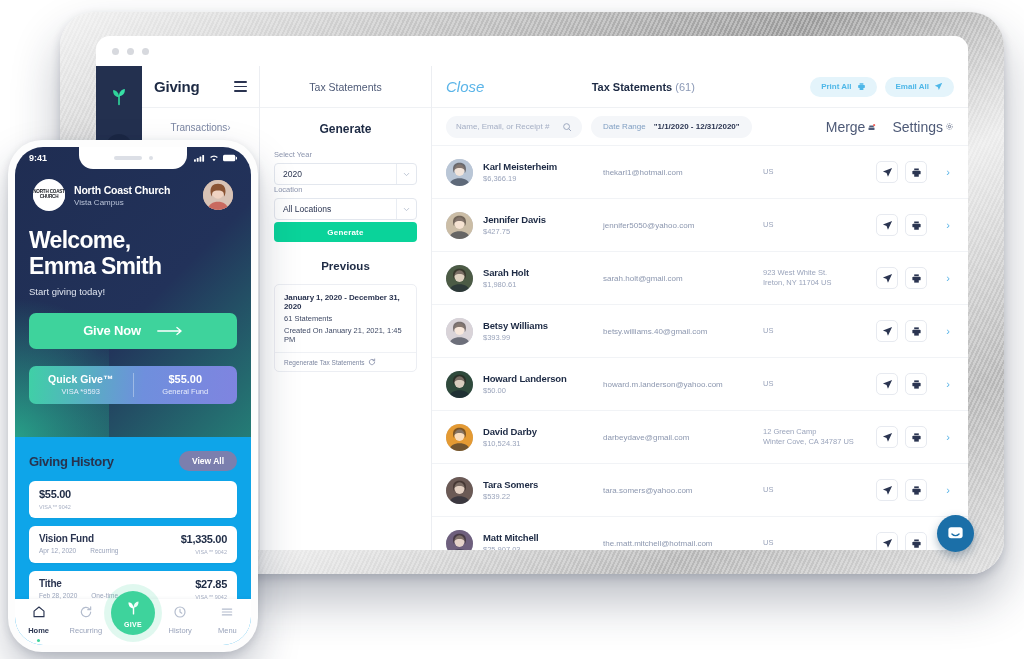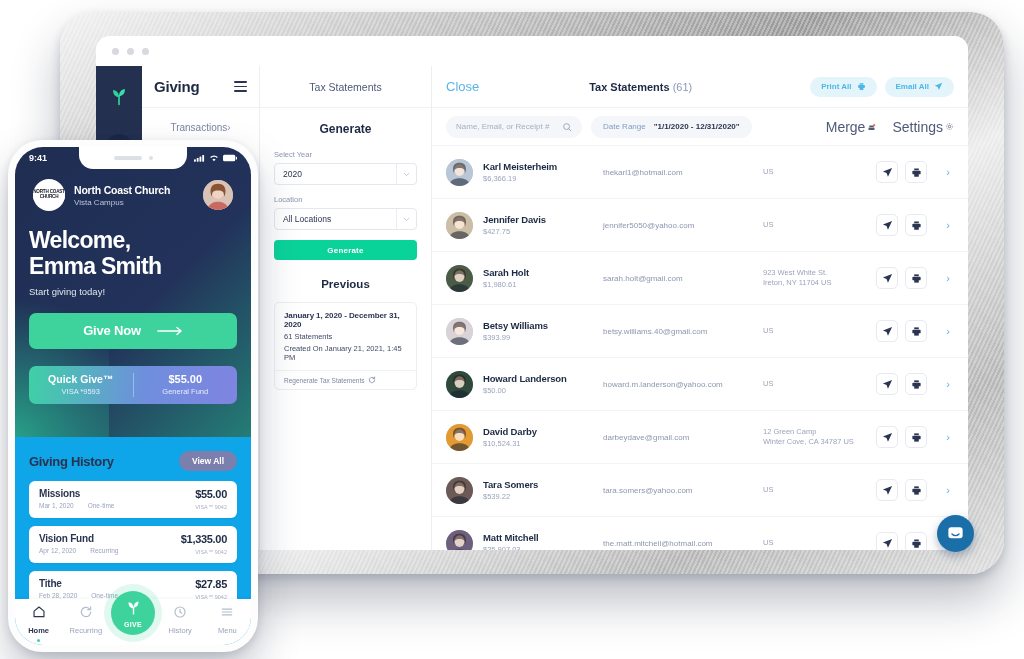--- a/index.html
+++ b/index.html
@@ -57,40 +57,40 @@
 
   
   .gen-col { width: 172px; flex:0 0 172px; border-right:1px solid #eceef2; background:#fff; }
   .gen-head { height:42px; display:flex; align-items:center; justify-content:center; border-bottom:1px solid #eff1f4; }
   .gen-head span { font-size:10.5px; color:#4e5a77; }
   .gen-body { padding:14px 14px 0 14px; }
   .gen-title { text-align:center; font-size:12px; font-weight:700; color:#1d2a44; margin-bottom:14px; }
   .field-label { font-size:7.5px; color:#8b94ad; margin-bottom:4px; }
   .select {
     height:22px; border:1px solid #e3e7ee; border-radius:4px; display:flex; align-items:center;
-    justify-content:space-between; padding:0 0 0 8px; margin-bottom:10px; background:#fff;
+    justify-content:space-between; padding:0 0 0 8px; background:#fff;
   }
   .select span.val { font-size:8.5px; color:#2b3551; }
   .select .sel-arrow { width:20px; height:20px; border-left:1px solid #e9edf3; display:flex; align-items:center; justify-content:center; }
   .btn-generate {
     height:20px; border-radius:4px; background:#0ad39a; color:#fff; font-size:8px; font-weight:700;
     display:flex; align-items:center; justify-content:center; letter-spacing:.2px; margin-top:2px;
   }
   .prev-title { text-align:center; font-size:11.5px; font-weight:700; color:#1d2a44; margin:18px 0 12px; }
   .prev-card { border:1px solid #eceef3; border-radius:5px; overflow:hidden; }
   .prev-main { padding:8px 9px 8px; }
   .prev-range { font-size:8px; font-weight:700; color:#2b3551; letter-spacing:-.1px; }
   .prev-sub { font-size:7.5px; color:#404b66; margin-top:3px; }
   .prev-foot { border-top:1px solid #eff1f5; padding:5px 9px; display:flex; align-items:center; gap:4px; }
   .prev-foot span { font-size:6.5px; color:#7d87a1; }
 
   
   .main-col { flex:1; background:#fff; display:flex; flex-direction:column; min-width:0; }
   .main-head { height:42px; border-bottom:1px solid #eff1f4; display:flex; align-items:center; padding:0 14px; }
-  .close-link { font-size:13px; color:#5ab4e8; }
+  .close-link { font-size:15px; color:#5ab4e8;font-style:italic; }
   .main-title { flex:1; text-align:center; font-size:11px; font-weight:700; color:#1d2a44; }
   .main-title .count { color:#8b99b6; font-weight:400; }
   .pill-btn { height:20px; border-radius:10px; background:#e4f4fb; color:#4eb7e8; font-size:8px; font-weight:700;
               display:flex; align-items:center; gap:5px; padding:0 11px; margin-left:8px; }
 
   .filter-bar { height:38px; display:flex; align-items:center; padding:0 14px; border-bottom:1px solid #f1f3f6; }
   .search-pill { height:22px; border-radius:11px; background:#f4f6f9; display:flex; align-items:center; gap:6px; padding:0 10px; }
   .search-pill input { border:0; outline:0; background:transparent; font-size:8px; color:#39435e; width:100px;
                        font-family:"Liberation Sans", sans-serif; }
   .search-pill input::placeholder { color:#a4aec4; }
@@ -680,27 +680,20 @@
         </div>
       </div>
 
       <div class="ph-history">
         <div class="hist-head">
           <div class="hist-title">Giving History</div>
           <div class="view-all">View All</div>
         </div>
         <div id="hist-list">
             <div class="hist-card">
-              <div class="hc-left">
-                <div class="hc-name">Missions</div>
-                <div class="hc-meta">
-                  <span>Mar 1, 2020</span>
-                  <span>One-time</span>
-                </div>
-              </div>
               <div class="hc-right">
                 <div class="hc-amt">$55.00</div>
                 <div class="hc-card">VISA ** 9042</div>
               </div>
             </div>
             <div class="hist-card">
               <div class="hc-left">
                 <div class="hc-name">Vision Fund</div>
                 <div class="hc-meta">
                   <span>Apr 12, 2020</span>

